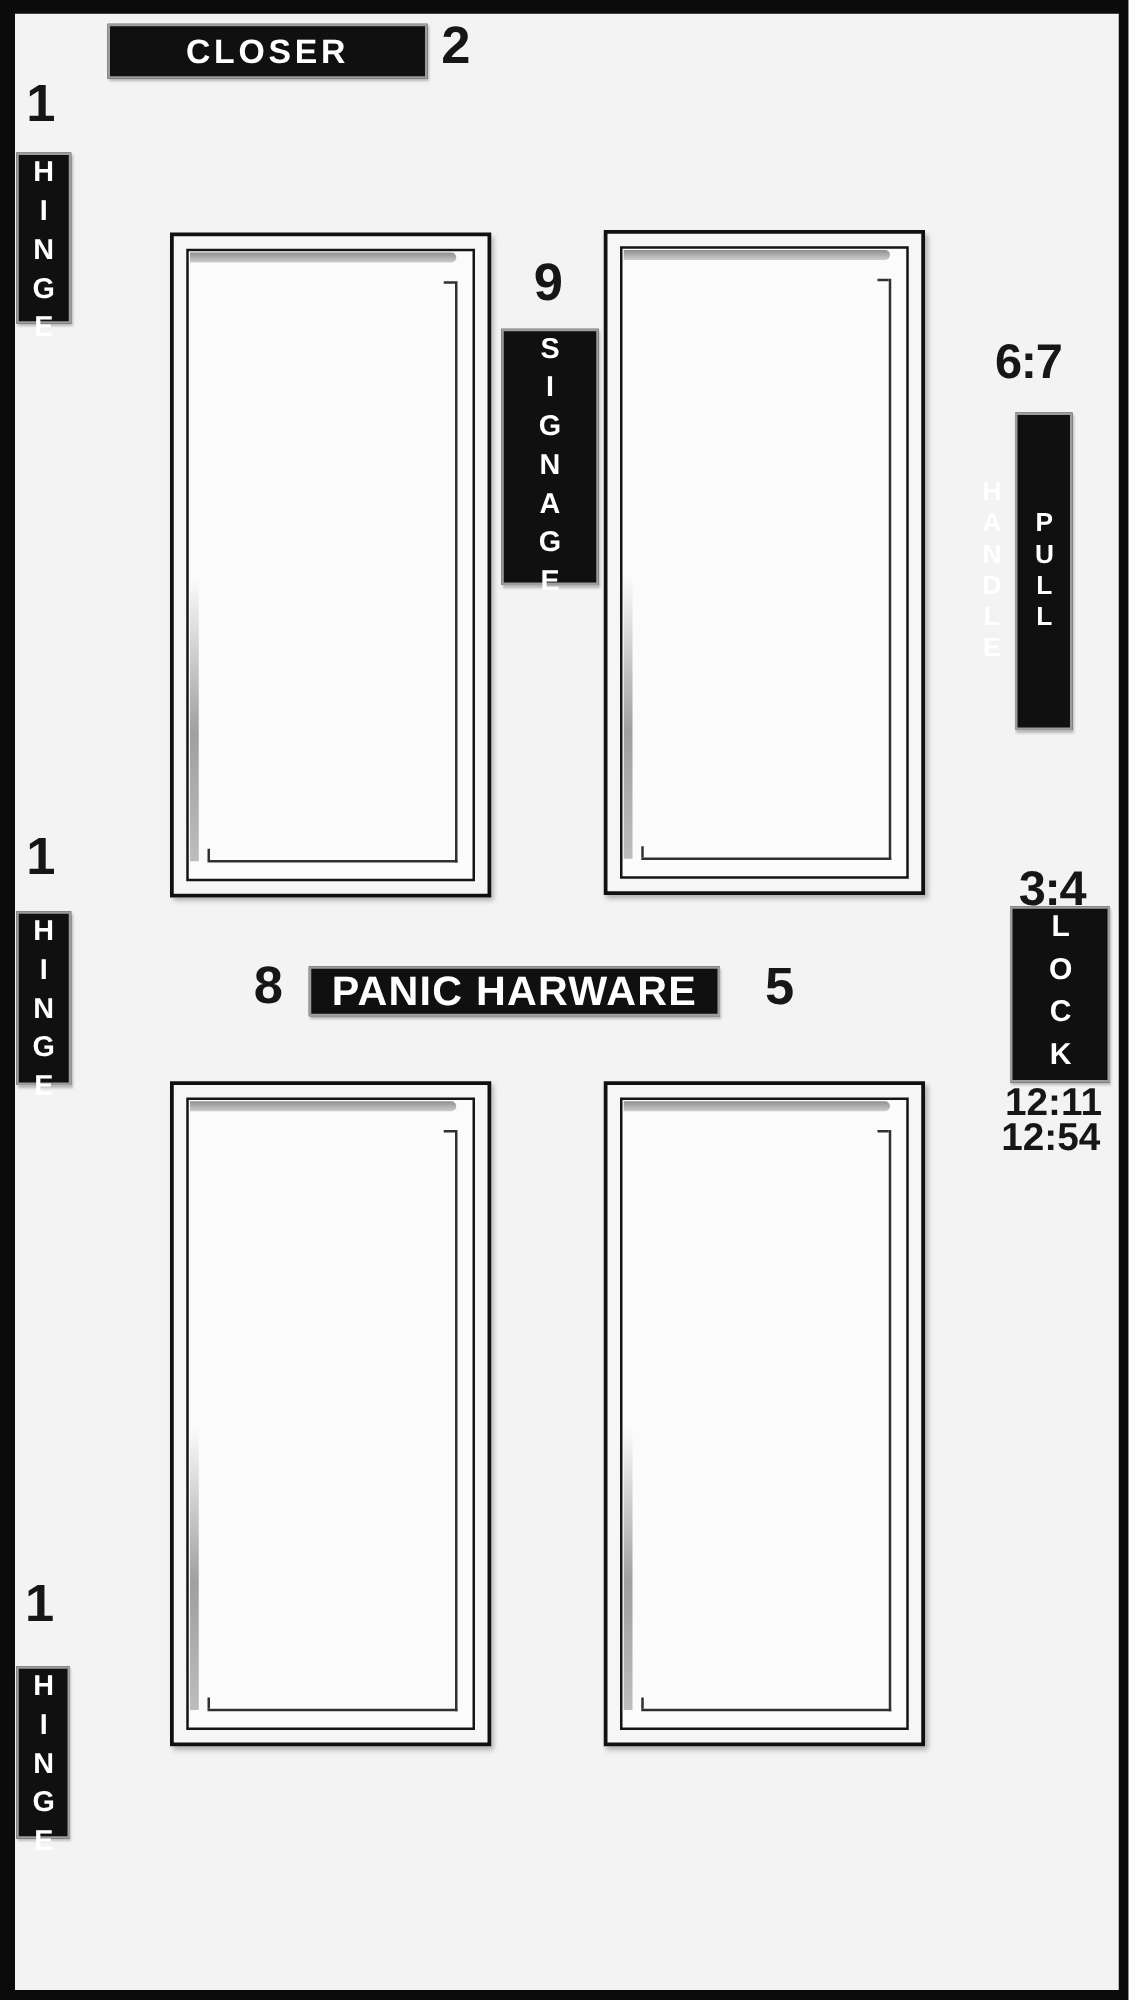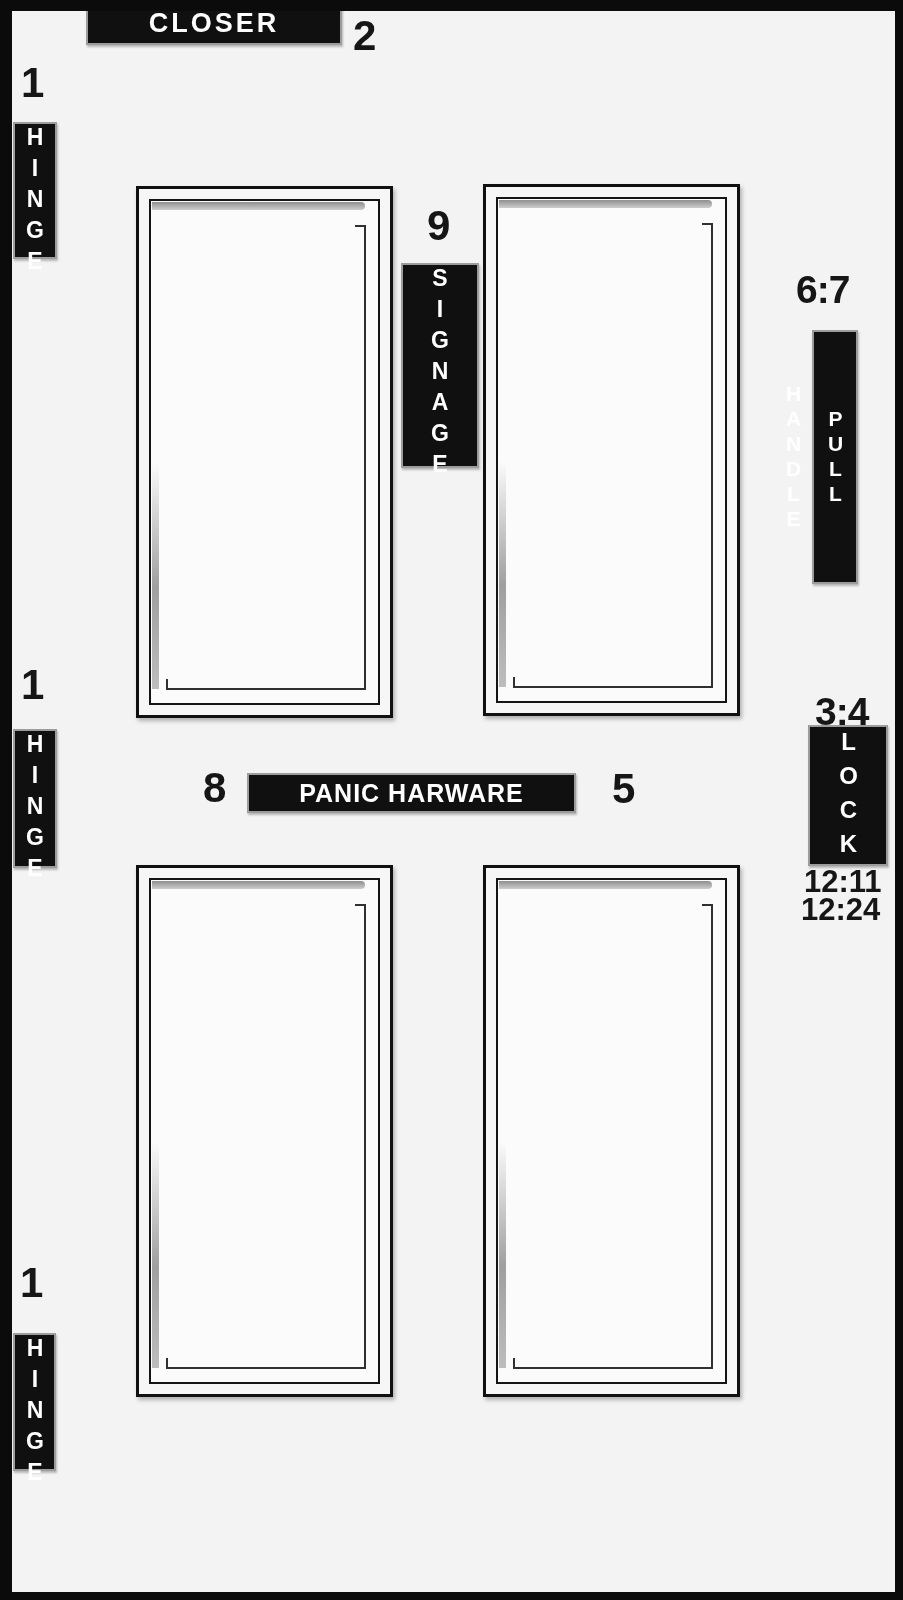--- a/index.html
+++ b/index.html
@@ -51,22 +51,22 @@
     text-align:center;
   }
   .num{
     position:absolute;font-weight:bold;color:#161616;line-height:1;
     letter-spacing:-1px;white-space:nowrap;
   }
   .num-lg{font-size:42px;}
   .num-md{font-size:39px;}
   .num-sm{font-size:31px;letter-spacing:0;}
 
-  .lbl-closer {left:86px; top:1px;  width:256px;height:44px;font-size:27px;letter-spacing:3px;}
-  .lbl-panic  {left:247px;top:773px; width:329px;height:40px;font-size:25px;letter-spacing:1px;}
+  .lbl-closer {left:86px; top:19px;  width:256px;height:44px;font-size:27px;letter-spacing:3px;}
+  .lbl-panic  {left:247px;top:773px; width:329px;height:40px;font-size:33px;letter-spacing:1px;}
   .lbl-lever  {left:655px;top:773px; width:154px;height:40px;font-size:25px;letter-spacing:2px;}
 
   .lbl-hinge-top{left:13px;top:122px; width:44px;height:137px;font-size:23px;letter-spacing:5px;line-height:40px;}
   .lbl-hinge-mid{left:13px;top:729px; width:44px;height:139px;font-size:23px;letter-spacing:5px;line-height:40px;}
   .lbl-hinge-bot{left:13px;top:1333px;width:43px;height:138px;font-size:23px;letter-spacing:5px;line-height:39px;}
   .lbl-signage  {left:401px;top:263px;width:78px;height:205px;font-size:23px;letter-spacing:5px;line-height:74px;}
   .lbl-pull     {left:812px;top:330px;width:46px;height:254px;font-size:21px;letter-spacing:2px;line-height:42px;}
   .lbl-lock     {left:808px;top:725px;width:80px;height:141px;font-size:24px;letter-spacing:7px;line-height:76px;}
 </style>
 </head>
@@ -123,20 +123,20 @@
 
   <div class="num num-lg" style="left:427px;top:205px;">9</div>
   <div class="v-label lbl-signage">SIGNAGE</div>
 
   <div class="num num-md" style="left:796px;top:270px;">6:7</div>
   <div class="v-label lbl-pull">PULL HANDLE</div>
 
   <div class="num num-md" style="left:815px;top:692px;">3:4</div>
   <div class="v-label lbl-lock">LOCK</div>
   <div class="num num-sm" style="left:804px;top:866px;">12:11</div>
-  <div class="num num-sm" style="left:801px;top:894px;">12:24</div>
+  <div class="num num-sm" style="left:801px;top:894px;">12:54</div>
 
   <div class="num num-lg" style="left:203px;top:767px;">8</div>
   <div class="h-label lbl-panic">PANIC HARWARE</div>
 
   <div class="num num-lg" style="left:612px;top:768px;">5</div>
 
 </div>
 
 </body></html>

